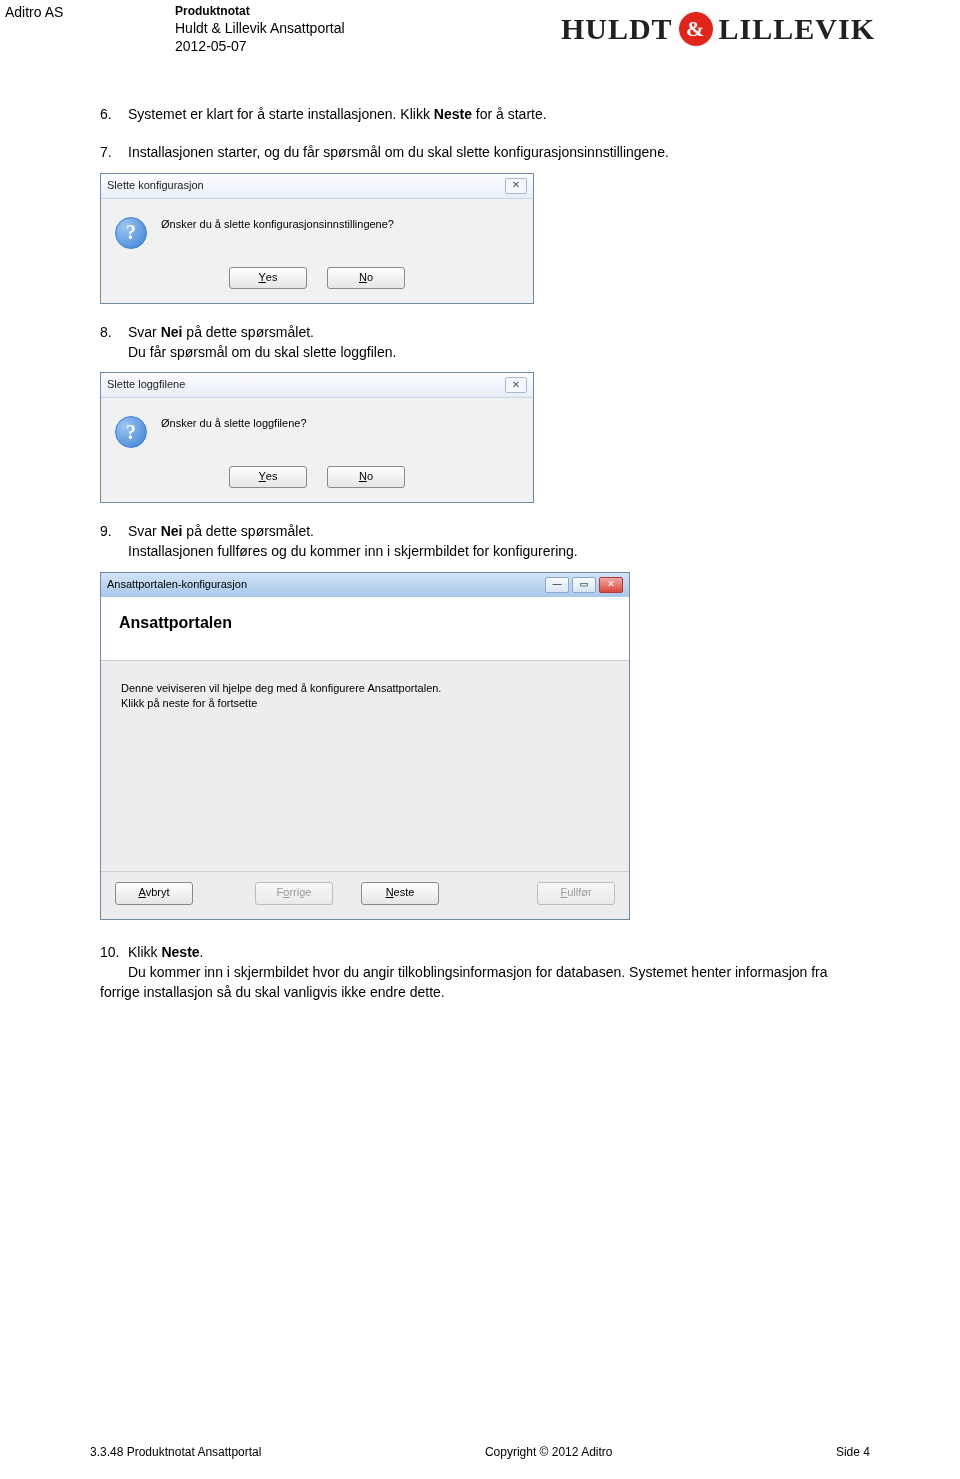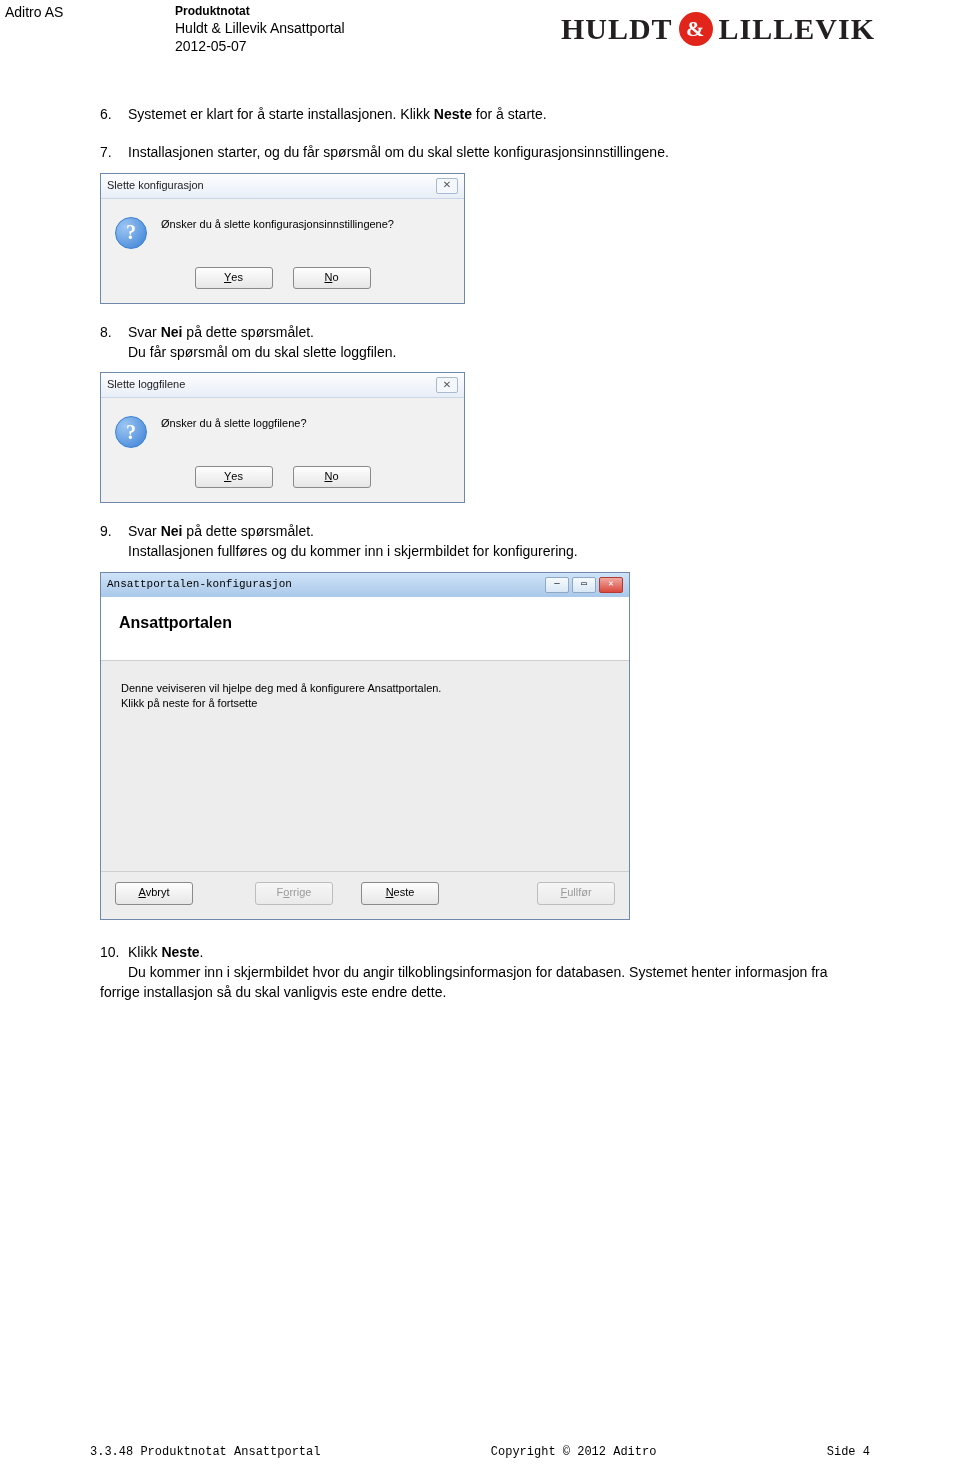--- a/index.html
+++ b/index.html
@@ -33,21 +33,21 @@
     font-family: Georgia, serif;
   }
   .content { padding: 0 100px; }
   ol.steps { list-style: none; }
   ol.steps > li { margin-bottom: 18px; font-size: 14px; line-height: 1.45; }
   .num { display: inline-block; width: 28px; }
   .b { font-weight: bold; }
   .dialog {
     border: 1px solid #6f8aa8;
     background: #f1f1f1;
-    width: 365px;
+    width: 434px;
     margin: 10px 0 18px 0;
     font-family: "Segoe UI", Tahoma, sans-serif;
     font-size: 11px;
   }
   .dlg-titlebar {
     background: linear-gradient(#fdfdfe,#e8eef7);
     border-bottom: 1px solid #c9d6e8;
     padding: 4px 6px;
     display: flex; justify-content: space-between; align-items: center;
     color: #222;
@@ -82,21 +82,20 @@
     background: #ededed;
     margin: 10px 0 22px 0;
     font-family: Tahoma, sans-serif;
     font-size: 11px;
   }
   .wiz-titlebar {
     background: linear-gradient(#cfe3f7,#a9c8ea);
     padding: 4px 6px;
     display: flex; justify-content: space-between; align-items: flex-start;
     font-size: 11px;
-    font-family: Liberation Mono, monospace;
   }
   .wiz-controls { display: flex; gap: 3px; }
   .winctrl {
     width: 24px; height: 16px; border: 1px solid #8fa8c4;
     background: linear-gradient(#f6fafd,#d9e7f5);
     border-radius: 2px; display: inline-flex; align-items: center; justify-content: center;
     font-size: 9px;
   }
   .winctrl.red { background: linear-gradient(#f2a9a3,#d9493d); color: #fff; border-color: #b23a31; }
   .wiz-header {
@@ -117,21 +116,21 @@
     padding: 0 10px; margin-left: 28px;
   }
   .wizbtn.disabled { color: #9a9a9a; border-color: #bdbdbd; background: linear-gradient(#f6f6f6,#eaeaea); }
   .wizbtn:first-child { margin-left: 0; }
   .wiz-gap { width: 70px; }
 
   .page-footer {
     position: absolute; bottom: 20px; left: 0; right: 0;
     display: flex; justify-content: space-between;
     padding: 0 90px 0 90px;
-    font-size: 12px; font-family: Liberation Mono, monospace;
+    font-size: 12px; font-family: Liberation Sans, sans-serif;
   }
 </style>
 </head>
 <body>
 
 <div class="page-header">
   <div class="header-left">
     <div class="company">Aditro AS</div>
   </div>
   <div class="header-mid">
@@ -220,21 +219,21 @@
           <span class="wizbtn disabled">F<span class="u">o</span>rrige</span>
           <span class="wizbtn"><span class="u">N</span>este</span>
           <span class="wiz-gap"></span>
           <span class="wizbtn disabled"><span class="u">F</span>ullfør</span>
         </div>
       </div>
     </li>
 
     <li>
       <span class="num">10.</span><span>Klikk </span><span class="b">Neste</span><span>.</span><br>
-      <span class="num"></span><span>Du kommer inn i skjermbildet hvor du angir tilkoblingsinformasjon for databasen. Systemet henter informasjon fra forrige installasjon så du skal vanligvis este endre dette.</span>
+      <span class="num"></span><span>Du kommer inn i skjermbildet hvor du angir tilkoblingsinformasjon for databasen. Systemet henter informasjon fra forrige installasjon så du skal vanligvis ikke endre dette.</span>
     </li>
 
   </ol>
 </div>
 
 <div class="page-footer">
   <span>3.3.48 Produktnotat Ansattportal</span>
   <span>Copyright © 2012 Aditro</span>
   <span>Side 4</span>
 </div>

